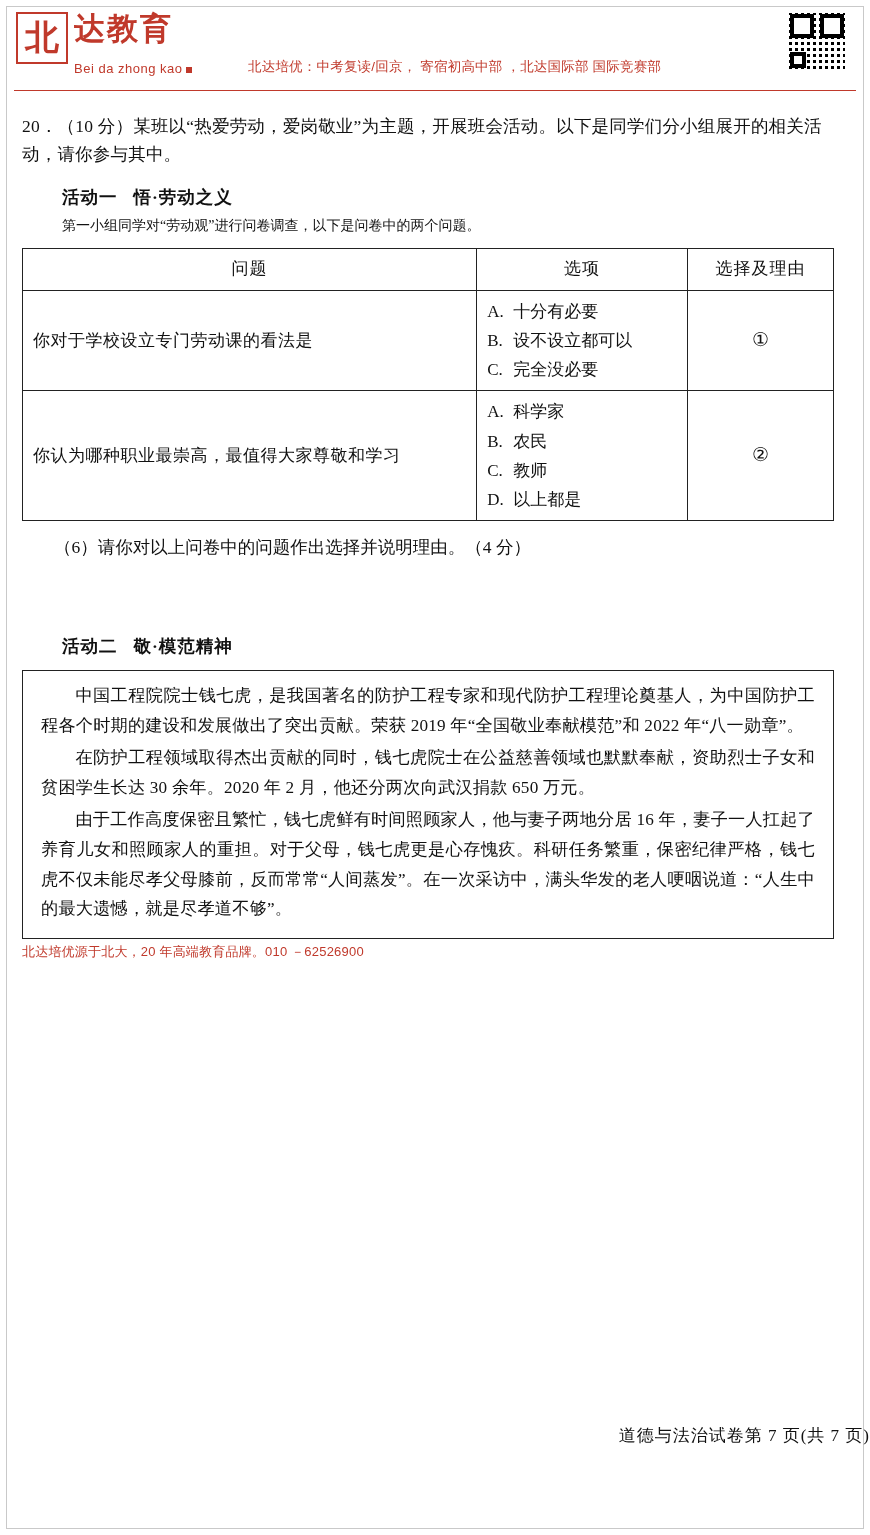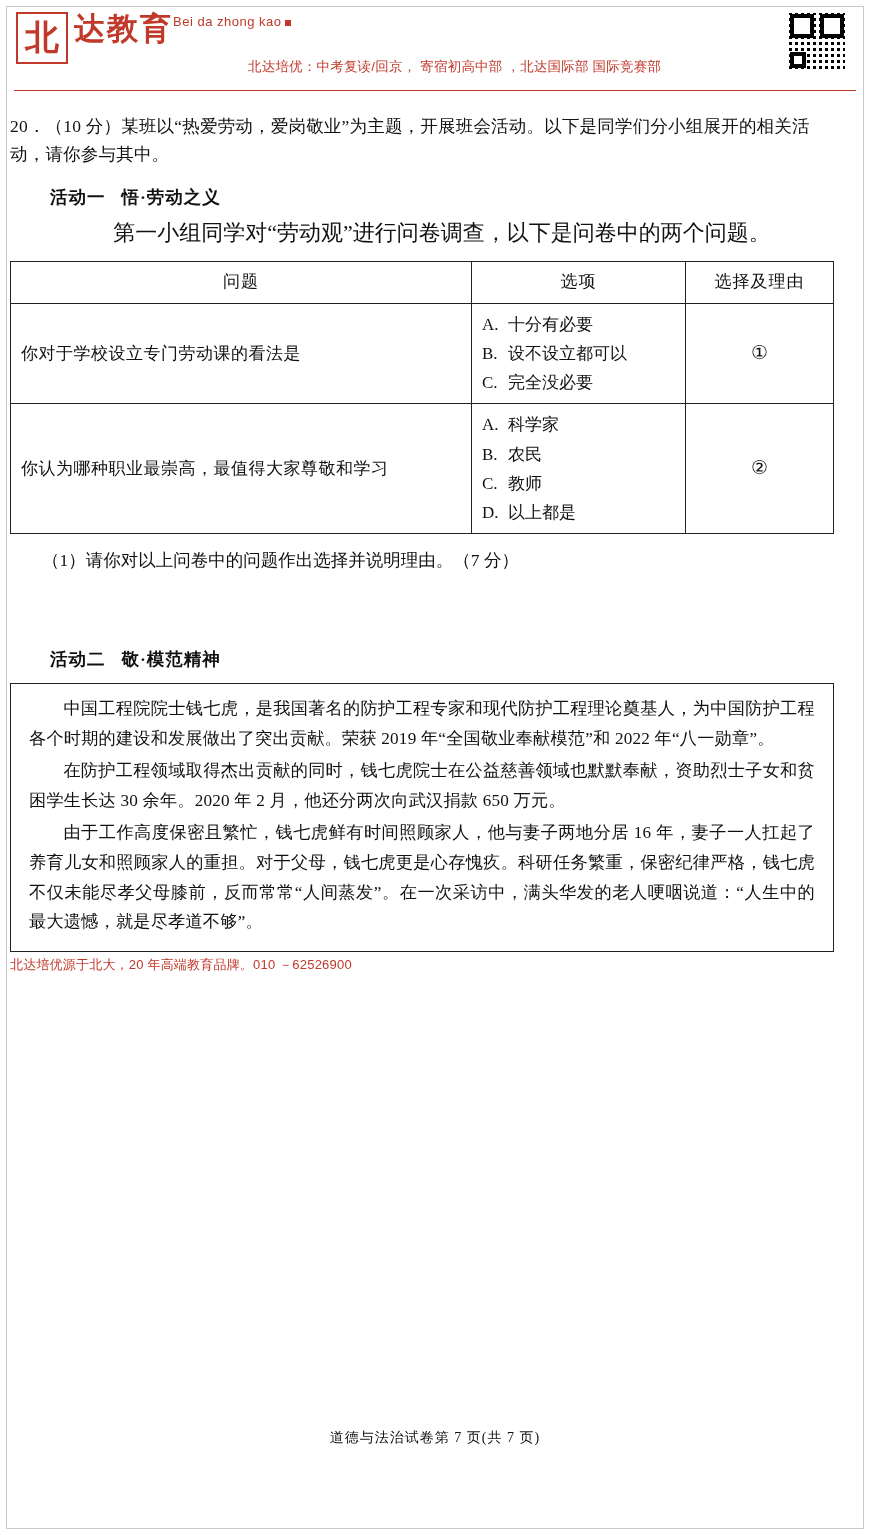--- a/index.html
+++ b/index.html
@@ -38,22 +38,23 @@
     border: 2px solid #c0392b;
     color: #c0392b;
     font-family: "Liberation Serif", serif;
     font-weight: bold;
     font-size: 34px;
     line-height: 48px;
     text-align: center;
   }
   .logo-text {
     display: flex;
-    flex-direction: row;
+    flex-direction: column;
     justify-content: center;
+    gap: 13px;
   }
   .logo-cn {
     color: #c0392b;
     font-size: 31px;
     font-weight: bold;
     letter-spacing: 2px;
     line-height: 34px;
     font-family: "Liberation Serif", serif;
   }
   .logo-en {
@@ -110,41 +111,40 @@
   .hr-red {
     position: absolute;
     left: 14px; right: 14px;
     top: 90px;
     border-top: 1.5px solid #c0392b;
   }
 
   
   .content {
     position: relative;
-    padding: 14px 36px 0 10px;
+    padding: 14px 36px 0 22px;
     font-size: 17.5px;
     line-height: 1.62;
   }
   .q-para {
     text-indent: 0;
     margin: 6px 0 0 0;
     letter-spacing: 0.2px;
   }
   .q-para .lead { margin-right: 0px; }
   .activity-title {
     font-weight: bold;
     margin: 14px 0 0 40px;
     font-size: 17.5px;
     letter-spacing: 1px;
   }
   .activity-title .sep { margin: 0 8px; }
   .sub-para {
     margin: 4px 0 0 40px;
-    font-size: 22px;
-    text-align: center;
+    font-size: 14px;
   }
 
   
   table.survey {
     width: 100%;
     border-collapse: collapse;
     margin-top: 10px;
     font-size: 17px;
   }
   table.survey th, table.survey td {
@@ -203,22 +203,22 @@
     font-size: 13px;
     font-family: "Liberation Sans", sans-serif;
     margin-top: 2px;
     margin-bottom: -4px;
     letter-spacing: 0.2px;
   }
   .footer {
     position: absolute;
     left: 0; right: 0;
     bottom: 88px;
-    text-align: center;
-    font-size: 14px;
+    text-align: right;
+    font-size: 17px;
     letter-spacing: 1px;
   }
 </style>
 </head>
 <body>
 
 <div class="page-border"></div>
 
 <div class="header">
   <div class="logo-wrap">
@@ -270,21 +270,21 @@
           <span class="opt"><span class="lbl">A.</span><span>科学家</span></span>
           <span class="opt"><span class="lbl">B.</span><span>农民</span></span>
           <span class="opt"><span class="lbl">C.</span><span>教师</span></span>
           <span class="opt"><span class="lbl">D.</span><span>以上都是</span></span>
         </td>
         <td class="r-cell">②</td>
       </tr>
     </tbody>
   </table>
 
-  <p class="numbered">（1）请你对以上问卷中的问题作出选择并说明理由。（7 分）</p>
+  <p class="numbered">（6）请你对以上问卷中的问题作出选择并说明理由。（4 分）</p>
   <div class="gap-answer"></div>
 
   <p class="activity-title">
     <span>活动二</span><span class="sep"></span><span>敬·模范精神</span>
   </p>
 
   <div class="card">
     <div class="card-body">
       <p>中国工程院院士钱七虎，是我国著名的防护工程专家和现代防护工程理论奠基人，为中国防护工程各个时期的建设和发展做出了突出贡献。荣获 2019 年“全国敬业奉献模范”和 2022 年“八一勋章”。</p>
       <p>在防护工程领域取得杰出贡献的同时，钱七虎院士在公益慈善领域也默默奉献，资助烈士子女和贫困学生长达 30 余年。2020 年 2 月，他还分两次向武汉捐款 650 万元。</p>

